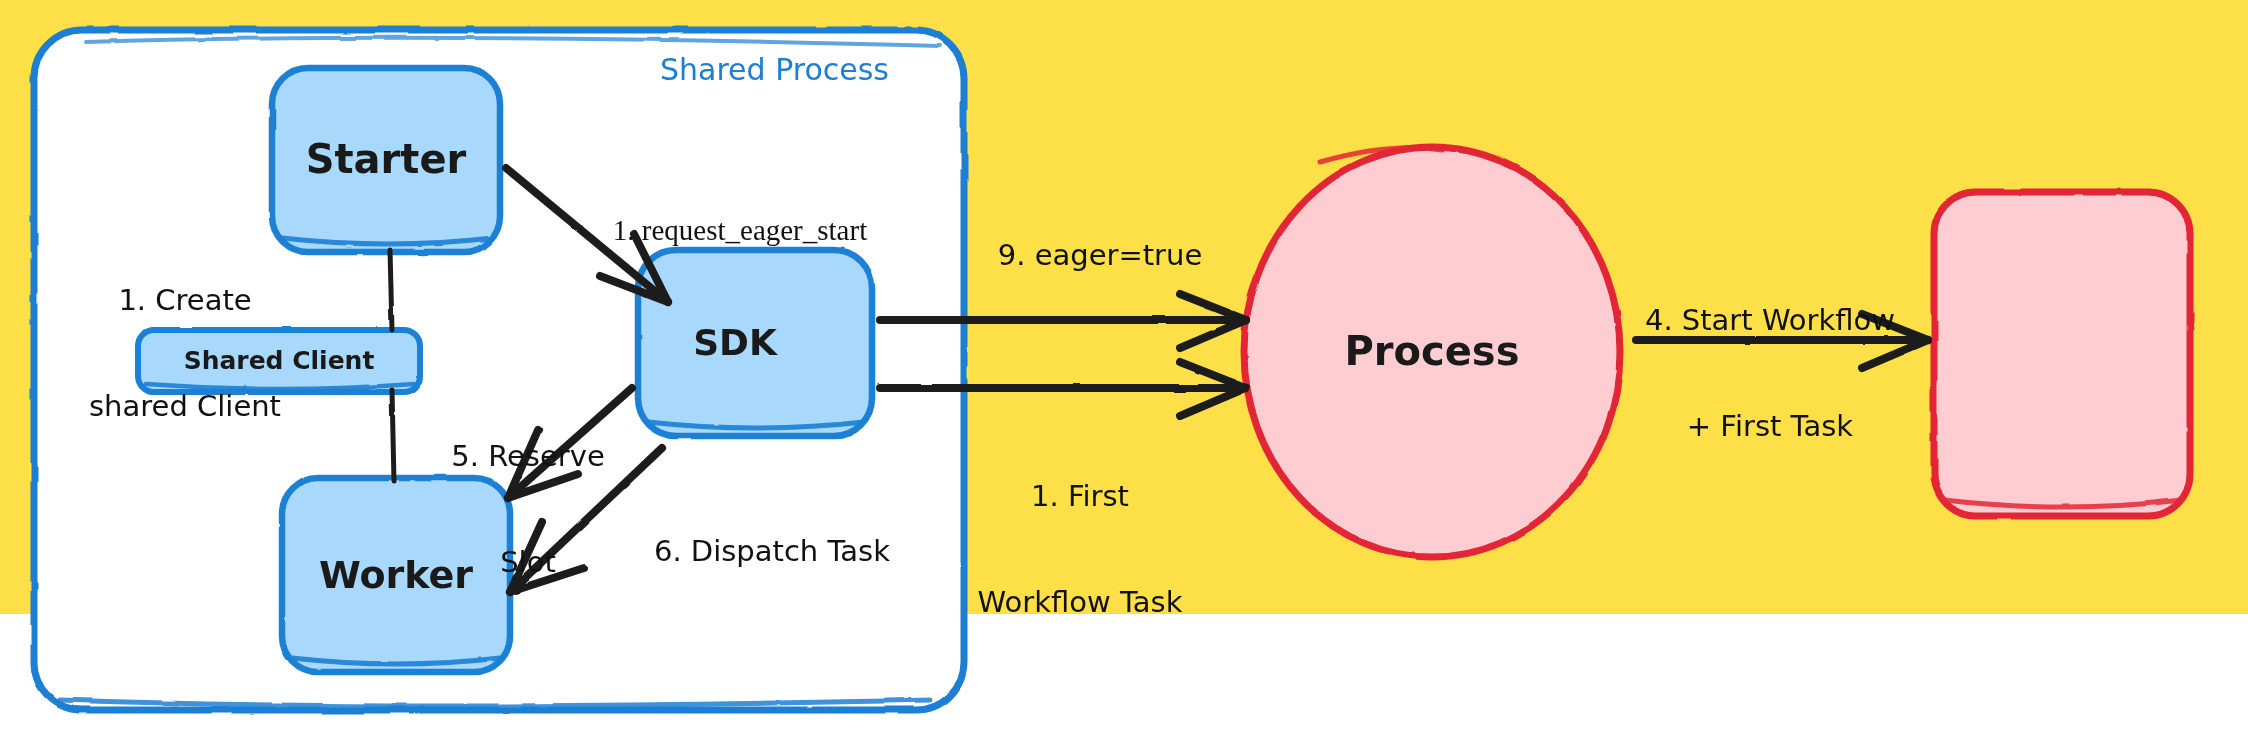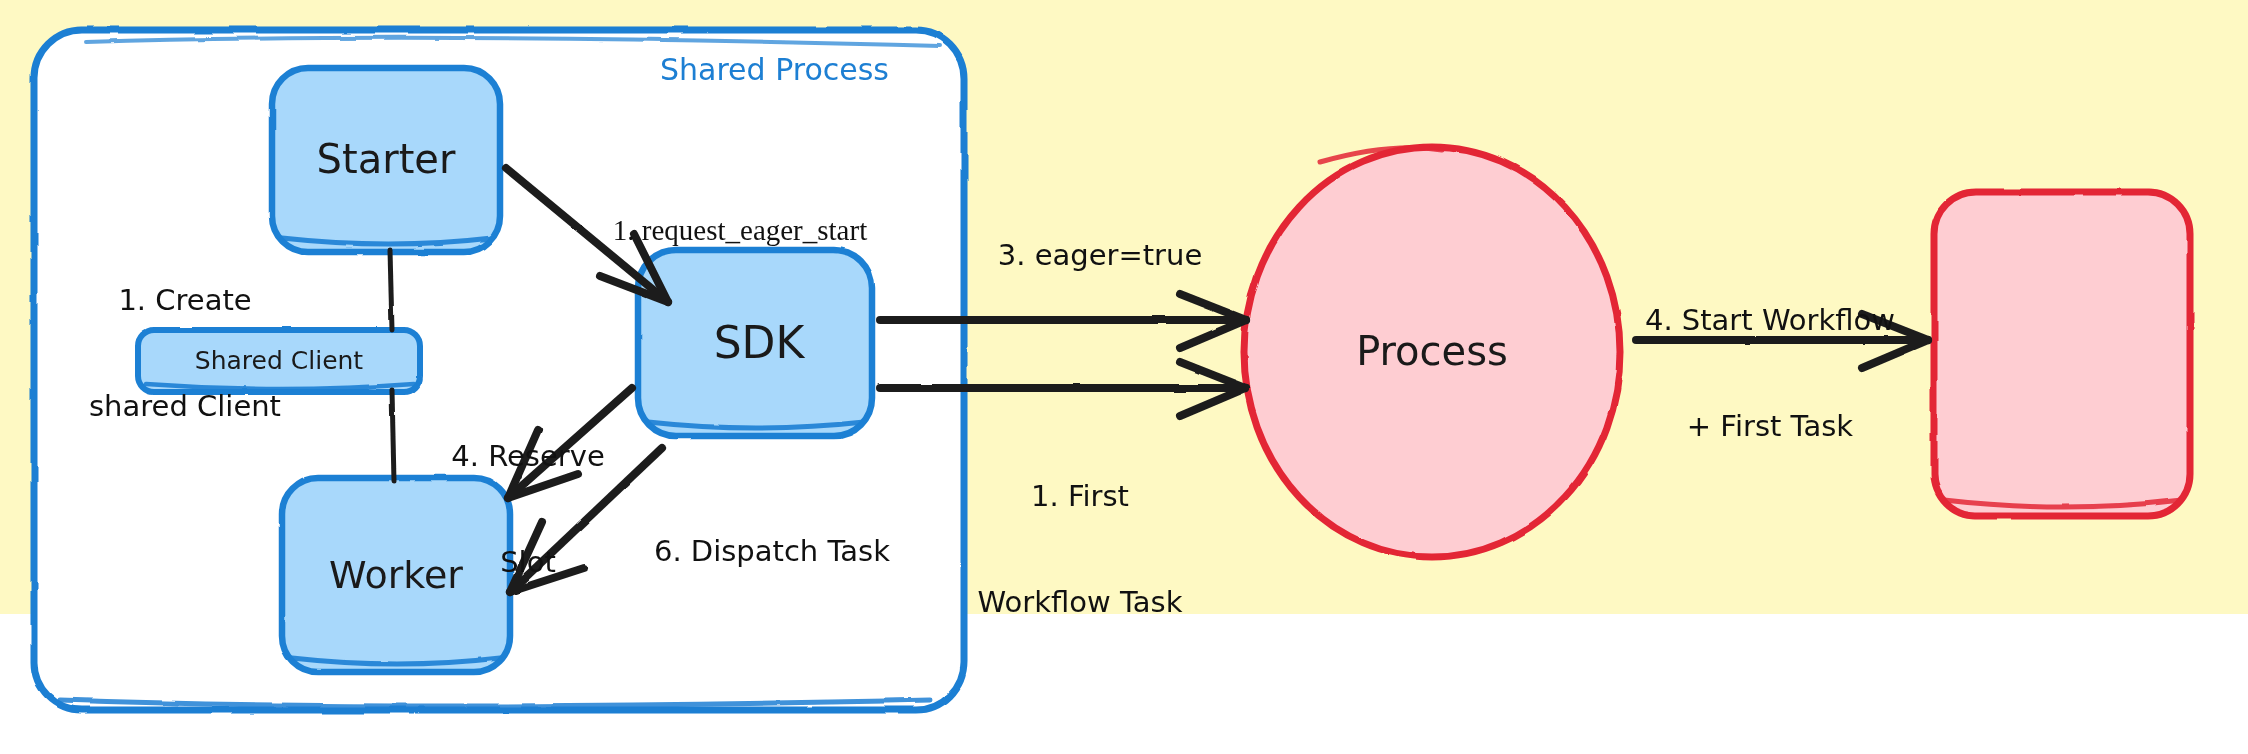--- a/index.html
+++ b/index.html
@@ -11,41 +11,42 @@
   body {
     width: 2248px;
     height: 754px;
     font-family: "DejaVu Sans", sans-serif;
     overflow: hidden;
   }
   #canvas {
     position: relative;
     width: 2248px;
     height: 614px;
-    background: #fef9c3;
+    background: #fde047;
   }
   #canvas svg.layer {
     position: absolute;
     left: 0;
     top: 0;
     width: 2248px;
     height: 754px;
     overflow: visible;
   }
   .node-label {
     position: absolute;
     display: flex;
     align-items: center;
     justify-content: center;
     text-align: center;
     color: #1a1a1a;
     font-family: "DejaVu Sans", sans-serif;
     pointer-events: none;
     line-height: 1.18;
     white-space: pre;
+    font-weight: bold;
   }
   .edge-label {
     position: absolute;
     text-align: center;
     color: #111111;
     font-family: "DejaVu Sans", sans-serif;
     line-height: 1.22;
     white-space: pre;
     pointer-events: none;
   }
@@ -159,42 +160,42 @@
   </svg>
 
   <div class="group-title" style="left:660px; top:52px; width:260px; font-size:30px; color:#1d7fd3;">Shared Process</div>
 
   <div class="node-label" style="left:272px; top:68px; width:228px; height:184px; font-size:40px;">Starter</div>
 
   <div class="node-label" style="left:138px; top:330px; width:282px; height:62px; font-size:25px;">Shared Client</div>
 
   <div class="node-label" style="left:282px; top:478px; width:228px; height:194px; font-size:38px;">Worker</div>
 
-  <div class="node-label" style="left:642px; top:250px; width:234px; height:186px; font-size:44px;">SDK</div>
+  <div class="node-label" style="left:618px; top:250px; width:234px; height:186px; font-size:36px;">SDK</div>
 
   <div class="node-label" style="left:1244px; top:250px; width:376px; height:204px; font-size:40px;">Process</div>
 
 
   <div class="edge-label" style="left:40px; top:212px; width:290px; font-size:29px;">
     <div>1. Create</div>
     <div>shared Client</div>
   </div>
 
   <div class="edge-label" style="left:530px; top:142px; width:420px; font-size:29px;font-family:Liberation Serif, serif;">
     <div>1. request_eager_start</div>
   </div>
 
   <div class="edge-label" style="left:428px; top:368px; width:200px; font-size:29px;">
-    <div>4. Reserve</div>
+    <div>5. Reserve</div>
     <div>Slot</div>
   </div>
 
   <div class="edge-label" style="left:612px; top:534px; width:320px; font-size:29px;">6. Dispatch Task</div>
 
-  <div class="edge-label" style="left:950px; top:238px; width:300px; font-size:29px;">3. eager=true</div>
+  <div class="edge-label" style="left:950px; top:238px; width:300px; font-size:29px;">9. eager=true</div>
 
   <div class="edge-label" style="left:930px; top:408px; width:300px; font-size:29px;">
     <div>1. First</div>
     <div>Workflow Task</div>
   </div>
 
   <div class="edge-label" style="left:1600px; top:232px; width:340px; font-size:29px;">
     <div>4. Start Workflow</div>
     <div>+ First Task</div>
   </div>

